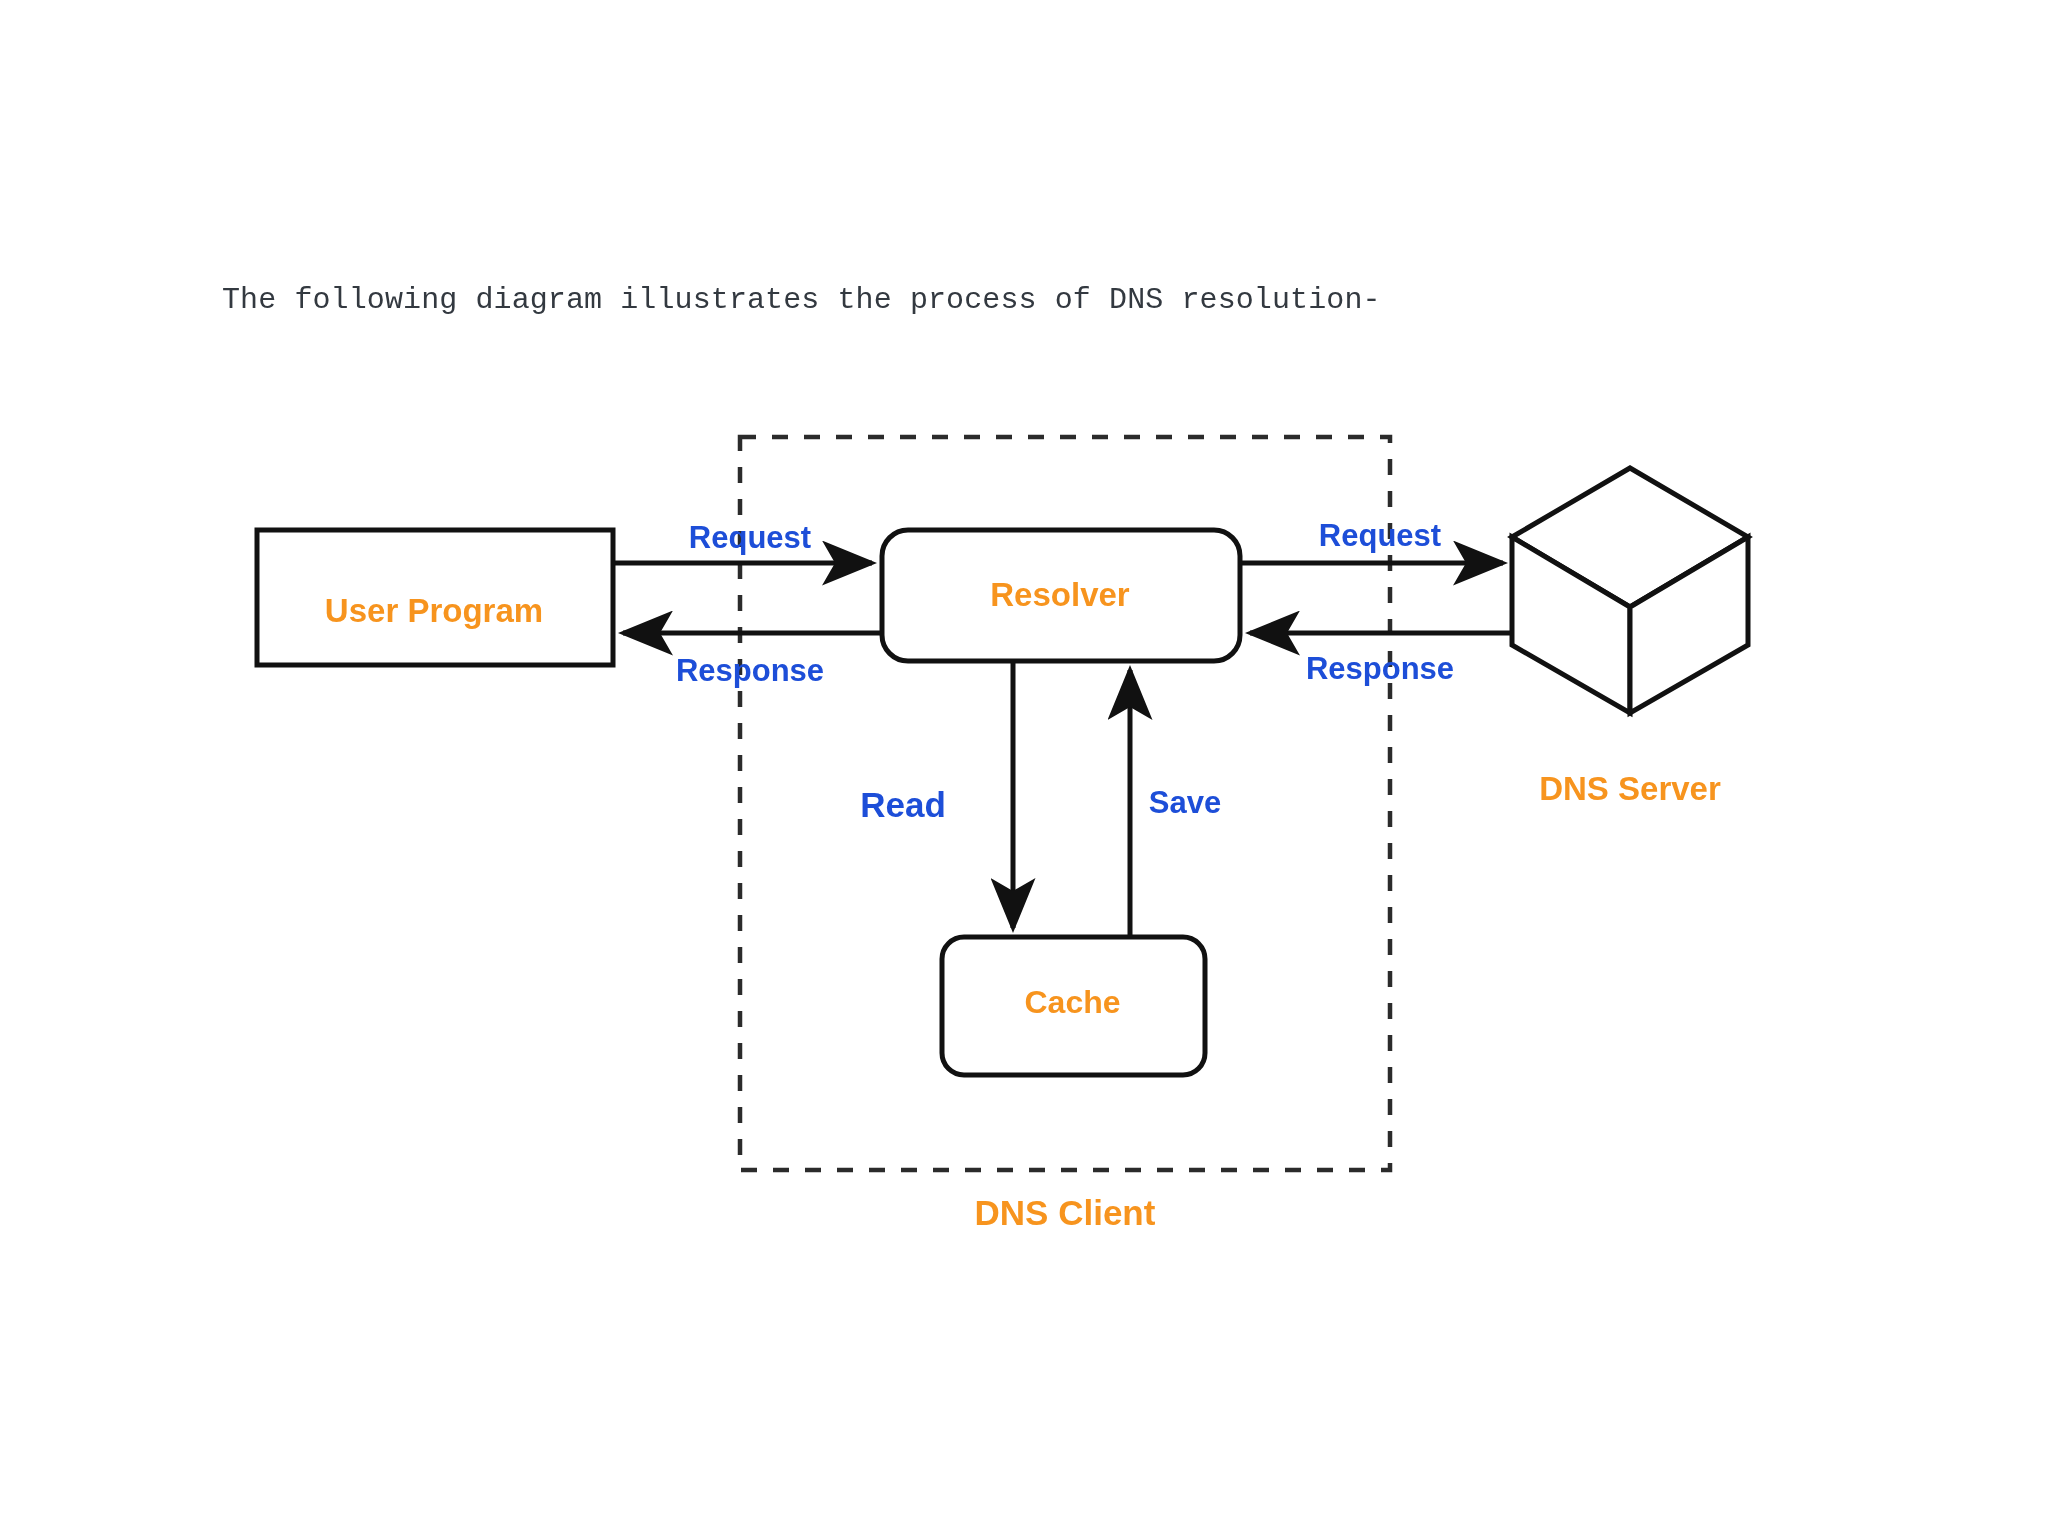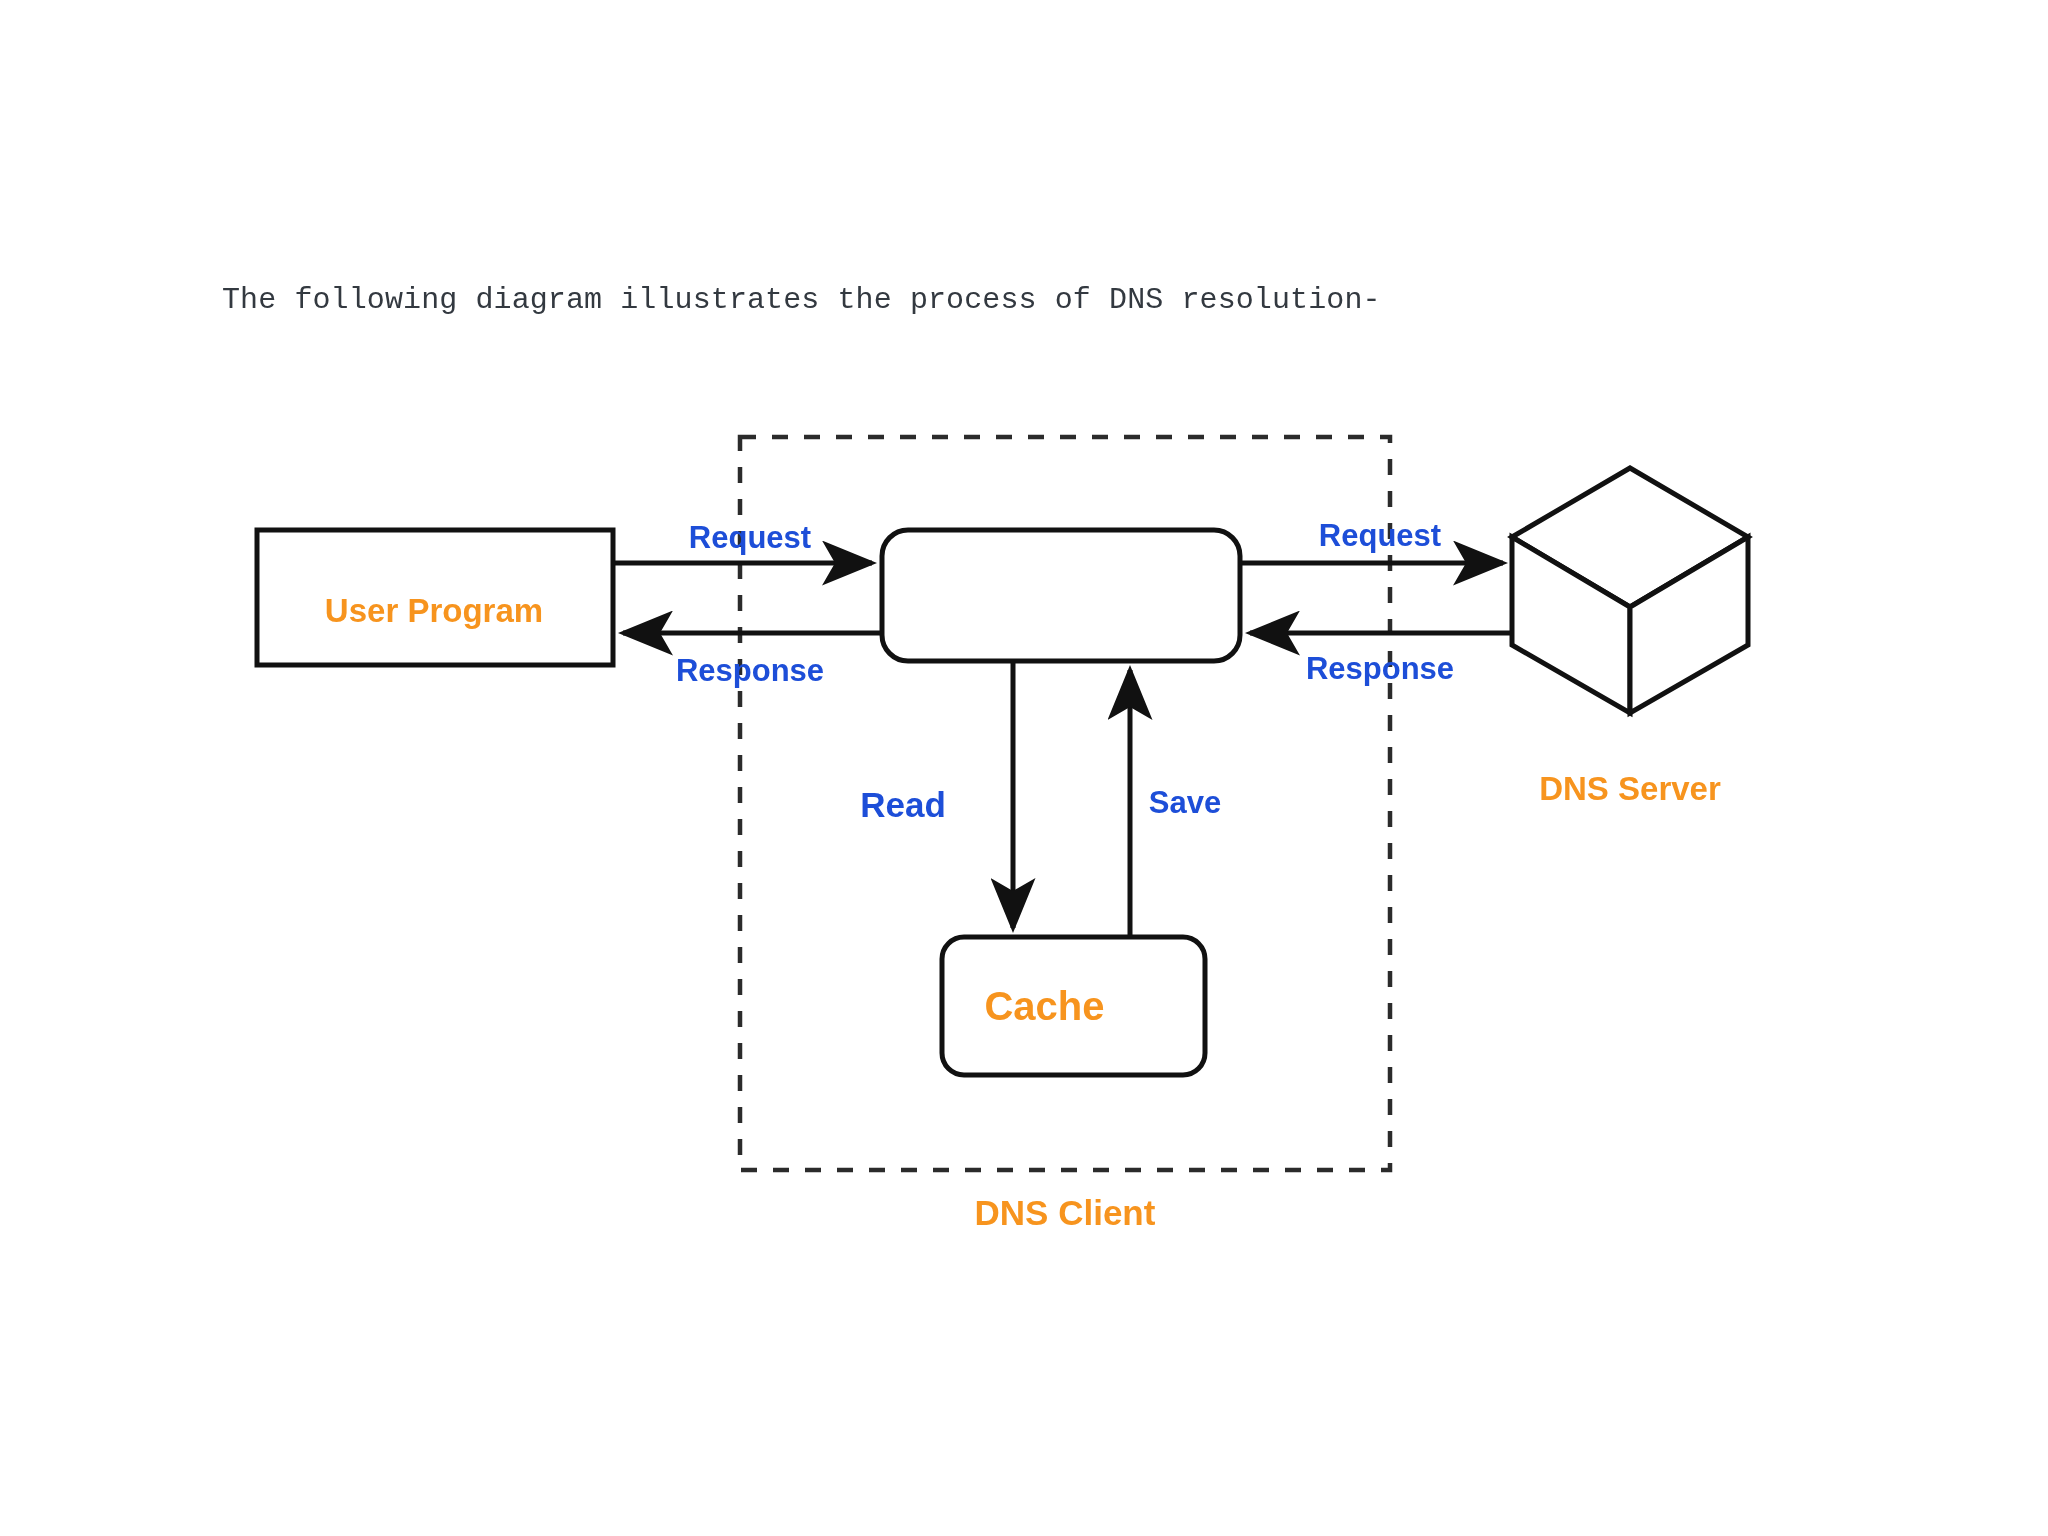--- a/index.html
+++ b/index.html
@@ -65,24 +65,24 @@
     width: 358px;
     font-size: 33px;
   }
   #label-resolver {
     left: 880px;
     top: 576px;
     width: 360px;
     font-size: 33px;
   }
   #label-cache {
-    left: 912px;
+    left: 940px;
     top: 984px;
     width: 265px;
-    font-size: 40px;
+    font-size: 32px;
   }
   #label-dns-server {
     left: 1470px;
     top: 770px;
     width: 320px;
     font-size: 33px;
   }
   #label-dns-client {
     left: 740px;
     top: 1193px;
@@ -166,20 +166,21 @@
 
     <line x1="1512" y1="633" x2="1250" y2="633" stroke="#111111" stroke-width="5" marker-end="url(#arrowhead)"></line>
 
     <line x1="1013" y1="661" x2="1013" y2="928" stroke="#111111" stroke-width="5" marker-end="url(#arrowhead)"></line>
 
     <line x1="1130" y1="937" x2="1130" y2="670" stroke="#111111" stroke-width="5" marker-end="url(#arrowhead)"></line>
   </svg>
 
   <div class="node-label" id="label-user-program">User Program</div>
 
+  <div class="node-label" id="label-resolver">Resolver</div>
 
   <div class="node-label" id="label-cache">Cache</div>
 
   <div class="node-label" id="label-dns-server">DNS Server</div>
 
   <div class="node-label" id="label-dns-client">DNS Client</div>
 
   <div class="edge-label" id="label-request-left">Request</div>
 
   <div class="edge-label" id="label-response-left">Response</div>

